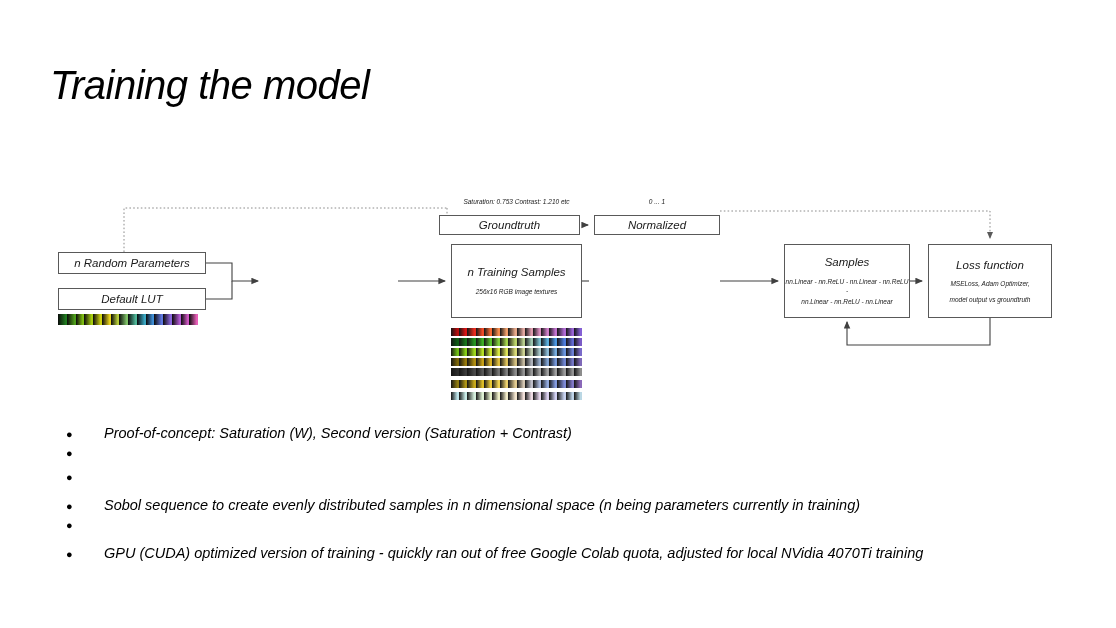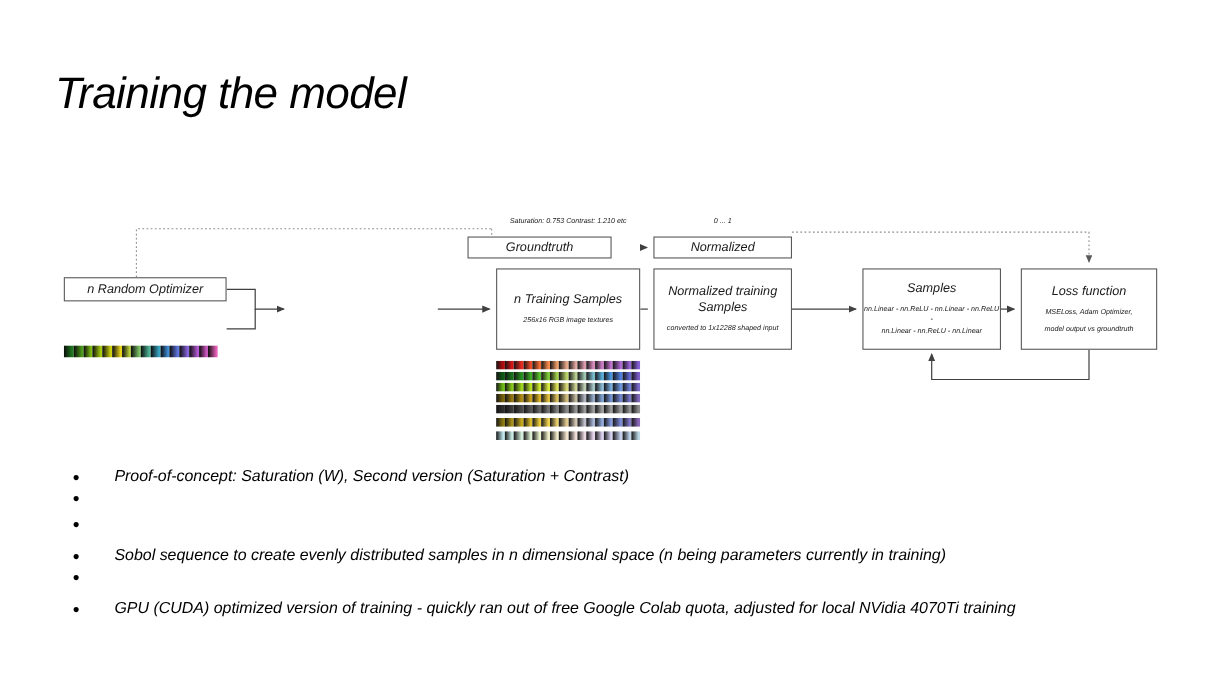--- a/index.html
+++ b/index.html
@@ -76,21 +76,21 @@
     text-align: center;
   }
   
   #node-random-parameters { left: 58px;  top: 72px;  width: 148px; height: 22px; }
   #node-default-lut       { left: 58px;  top: 108px; width: 148px; height: 22px; }
   #node-color-grading     { left: 266px; top: 64px;  width: 132px; height: 74px; }
   #node-training-samples  { left: 451px; top: 64px;  width: 131px; height: 74px; }
   #node-normalized-samples{ left: 594px; top: 64px;  width: 126px; height: 74px; }
   #node-training          { left: 784px; top: 64px;  width: 126px; height: 74px; }
   #node-loss-function     { left: 928px; top: 64px;  width: 124px; height: 74px; }
-  #node-groundtruth       { left: 425px; top: 35px;  width: 131px; height: 20px; }
+  #node-groundtruth       { left: 439px; top: 35px;  width: 141px; height: 20px; }
   #node-normalized        { left: 594px; top: 35px;  width: 126px; height: 20px; }
   #caption-groundtruth    { left: 451px; top: 18px;  width: 131px; }
   #caption-normalized     { left: 594px; top: 18px;  width: 126px; }
 
   
   .lut-strip {
     position: absolute;
     display: flex;
     overflow: hidden;
   }
@@ -190,23 +190,26 @@
 
     <div class="node" id="node-groundtruth">
       <div class="title">Groundtruth</div>
     </div>
 
     <div class="node" id="node-normalized">
       <div class="title">Normalized</div>
     </div>
 
     <div class="node" id="node-random-parameters">
-      <div class="title">n Random Optimizer</div>
-    </div>
-
+      <div class="title">n Random Parameters</div>
+    </div>
+
+    <div class="node" id="node-default-lut">
+      <div class="title">Default LUT</div>
+    </div>
 
     <div class="lut-strip" id="lut-default">
         <div class="cell" style="background: linear-gradient(to right, rgb(10, 10, 10) 0%, rgb(31, 122, 31) 85%, rgb(31, 122, 31) 100%);"></div>
         <div class="cell" style="background: linear-gradient(to right, rgb(10, 10, 10) 0%, rgb(77, 158, 26) 85%, rgb(77, 158, 26) 100%);"></div>
         <div class="cell" style="background: linear-gradient(to right, rgb(10, 10, 10) 0%, rgb(127, 191, 18) 85%, rgb(127, 191, 18) 100%);"></div>
         <div class="cell" style="background: linear-gradient(to right, rgb(10, 10, 10) 0%, rgb(168, 207, 15) 85%, rgb(168, 207, 15) 100%);"></div>
         <div class="cell" style="background: linear-gradient(to right, rgb(10, 10, 10) 0%, rgb(207, 212, 16) 85%, rgb(207, 212, 16) 100%);"></div>
         <div class="cell" style="background: linear-gradient(to right, rgb(10, 10, 10) 0%, rgb(234, 212, 26) 85%, rgb(234, 212, 26) 100%);"></div>
         <div class="cell" style="background: linear-gradient(to right, rgb(10, 10, 10) 0%, rgb(185, 207, 58) 85%, rgb(185, 207, 58) 100%);"></div>
         <div class="cell" style="background: linear-gradient(to right, rgb(10, 10, 10) 0%, rgb(127, 194, 104) 85%, rgb(127, 194, 104) 100%);"></div>
@@ -219,24 +222,20 @@
         <div class="cell" style="background: linear-gradient(to right, rgb(10, 10, 10) 0%, rgb(208, 87, 196) 85%, rgb(208, 87, 196) 100%);"></div>
         <div class="cell" style="background: linear-gradient(to right, rgb(10, 10, 10) 0%, rgb(232, 95, 184) 85%, rgb(232, 95, 184) 100%);"></div>
       </div>
 
 
     <div class="node" id="node-training-samples">
       <div class="title">n Training Samples</div>
       <div class="sub">256x16 RGB image textures</div>
     </div>
 
-    <div class="node" id="node-normalized-samples">
-      <div class="title">Normalized training Samples</div>
-      <div class="sub">converted to 1x12288 shaped input</div>
-    </div>
 
     <div class="node" id="node-training">
       <div class="title">Samples</div>
       <div class="sub">nn.Linear - nn.ReLU - nn.Linear - nn.ReLU -</div>
       <div class="sub2" style="margin-top:1px">nn.Linear - nn.ReLU - nn.Linear</div>
     </div>
 
     <div class="node" id="node-loss-function">
       <div class="title">Loss function</div>
       <div class="sub">MSELoss, Adam Optimizer,</div>

